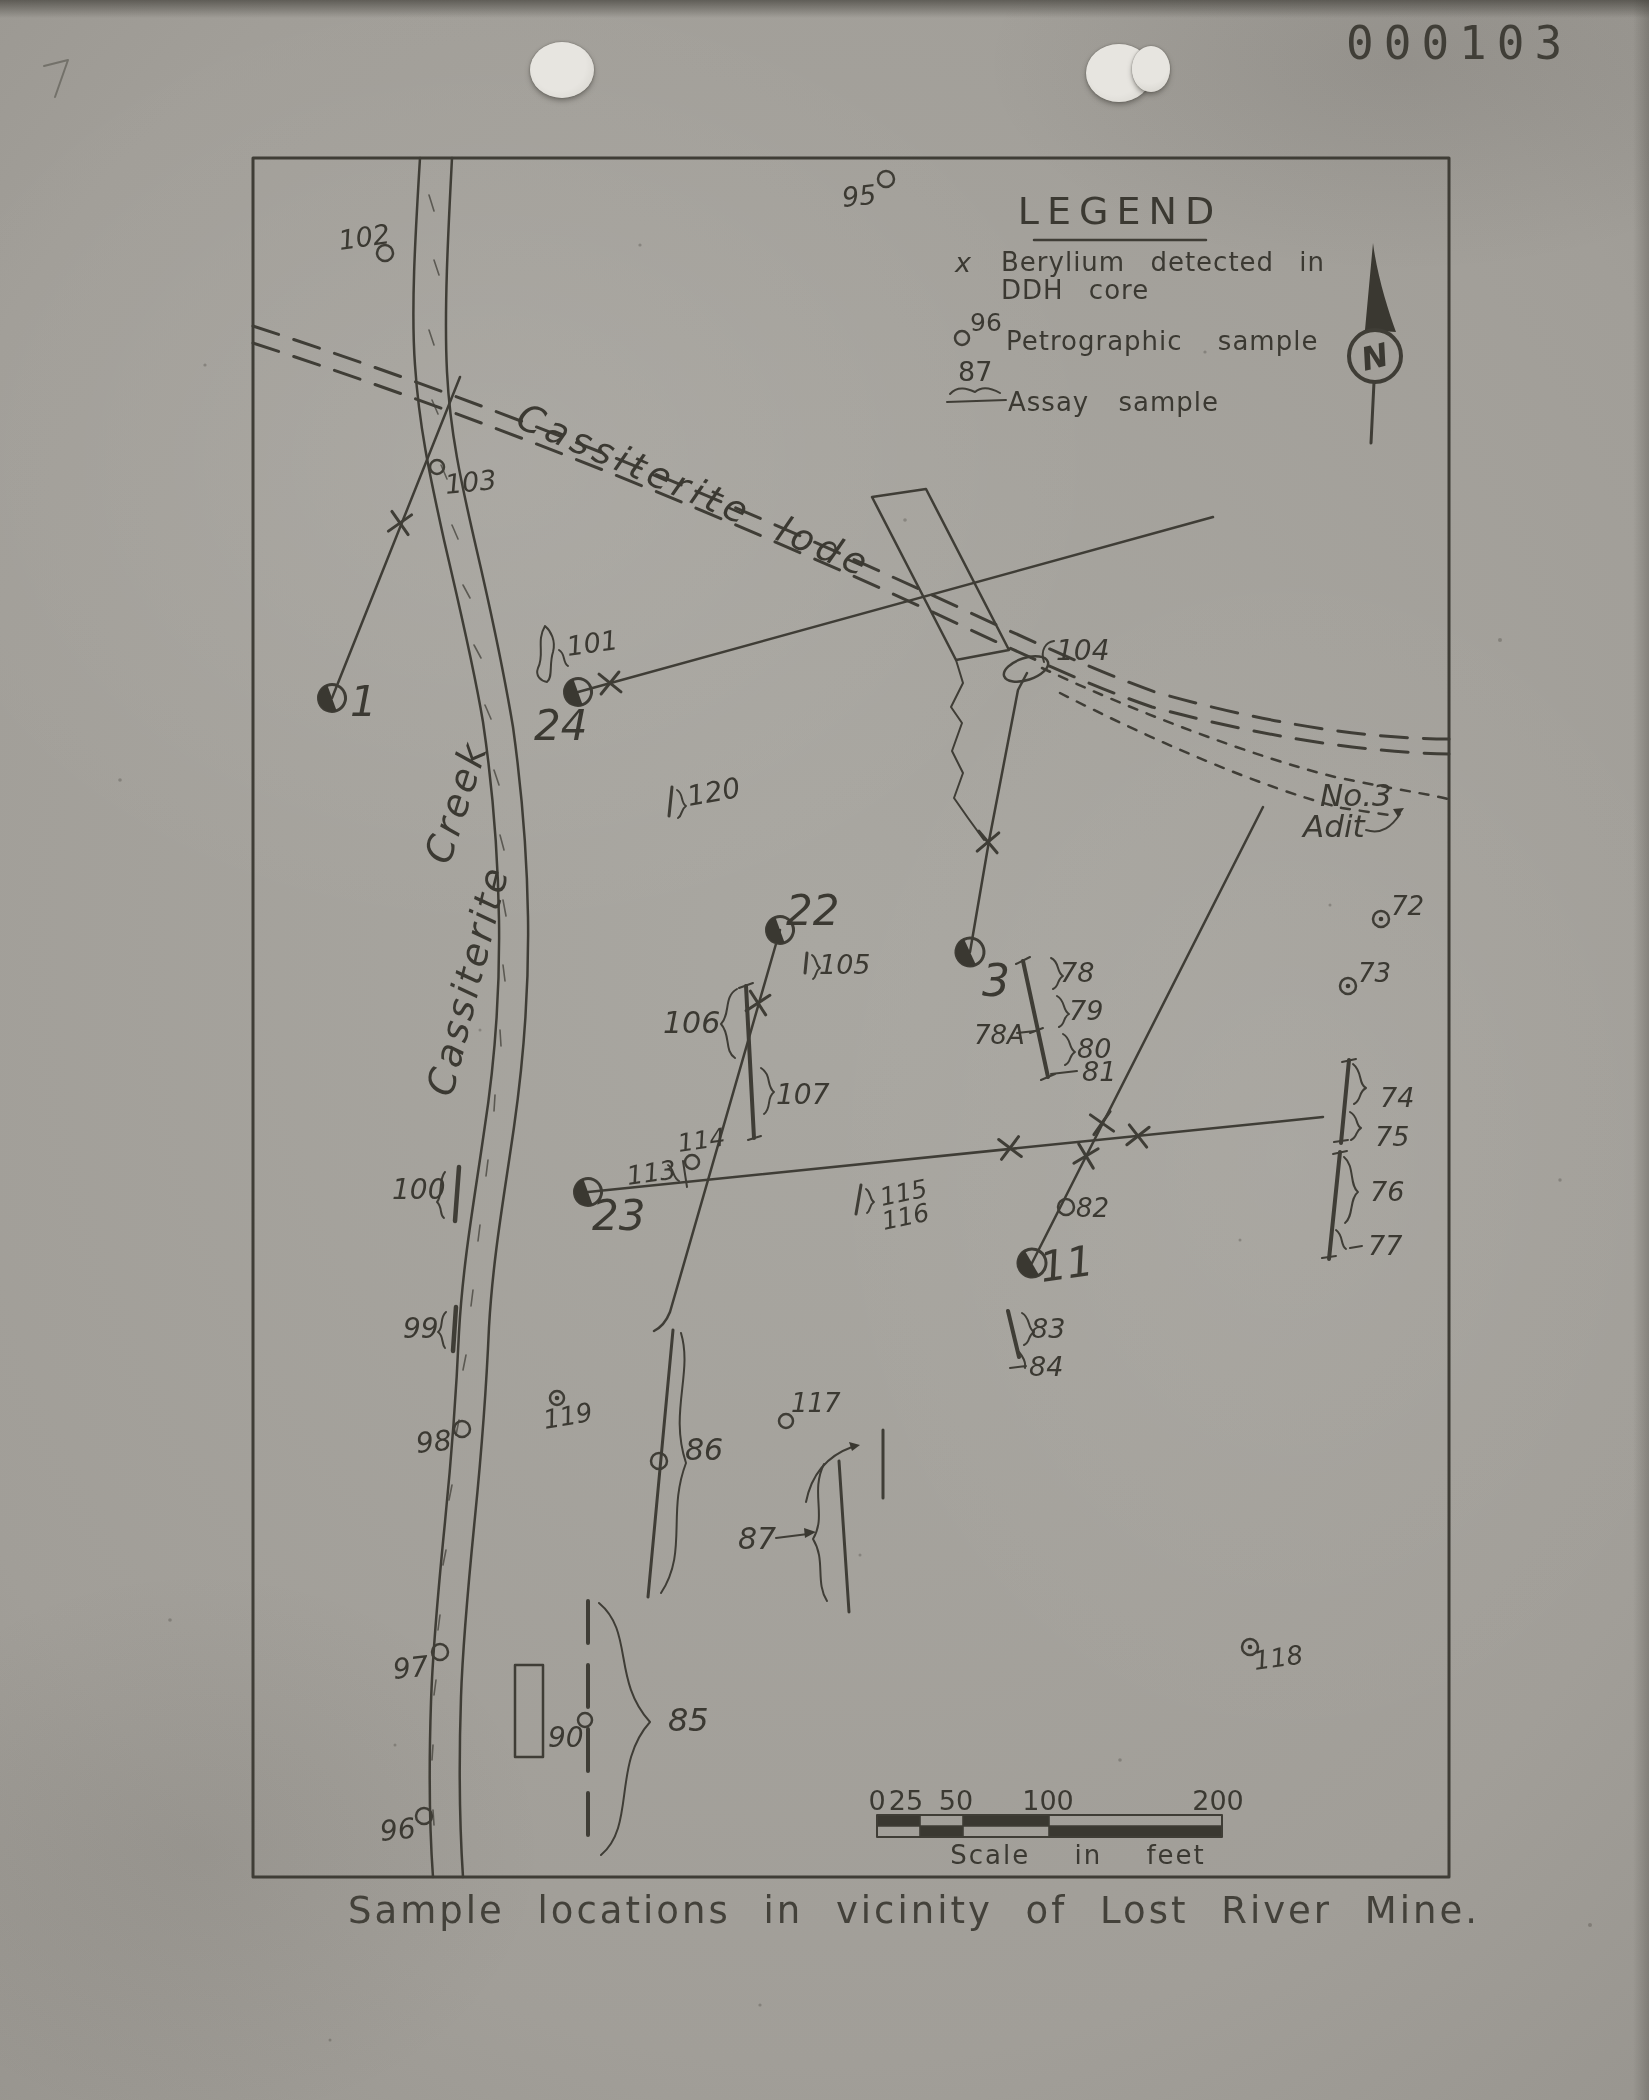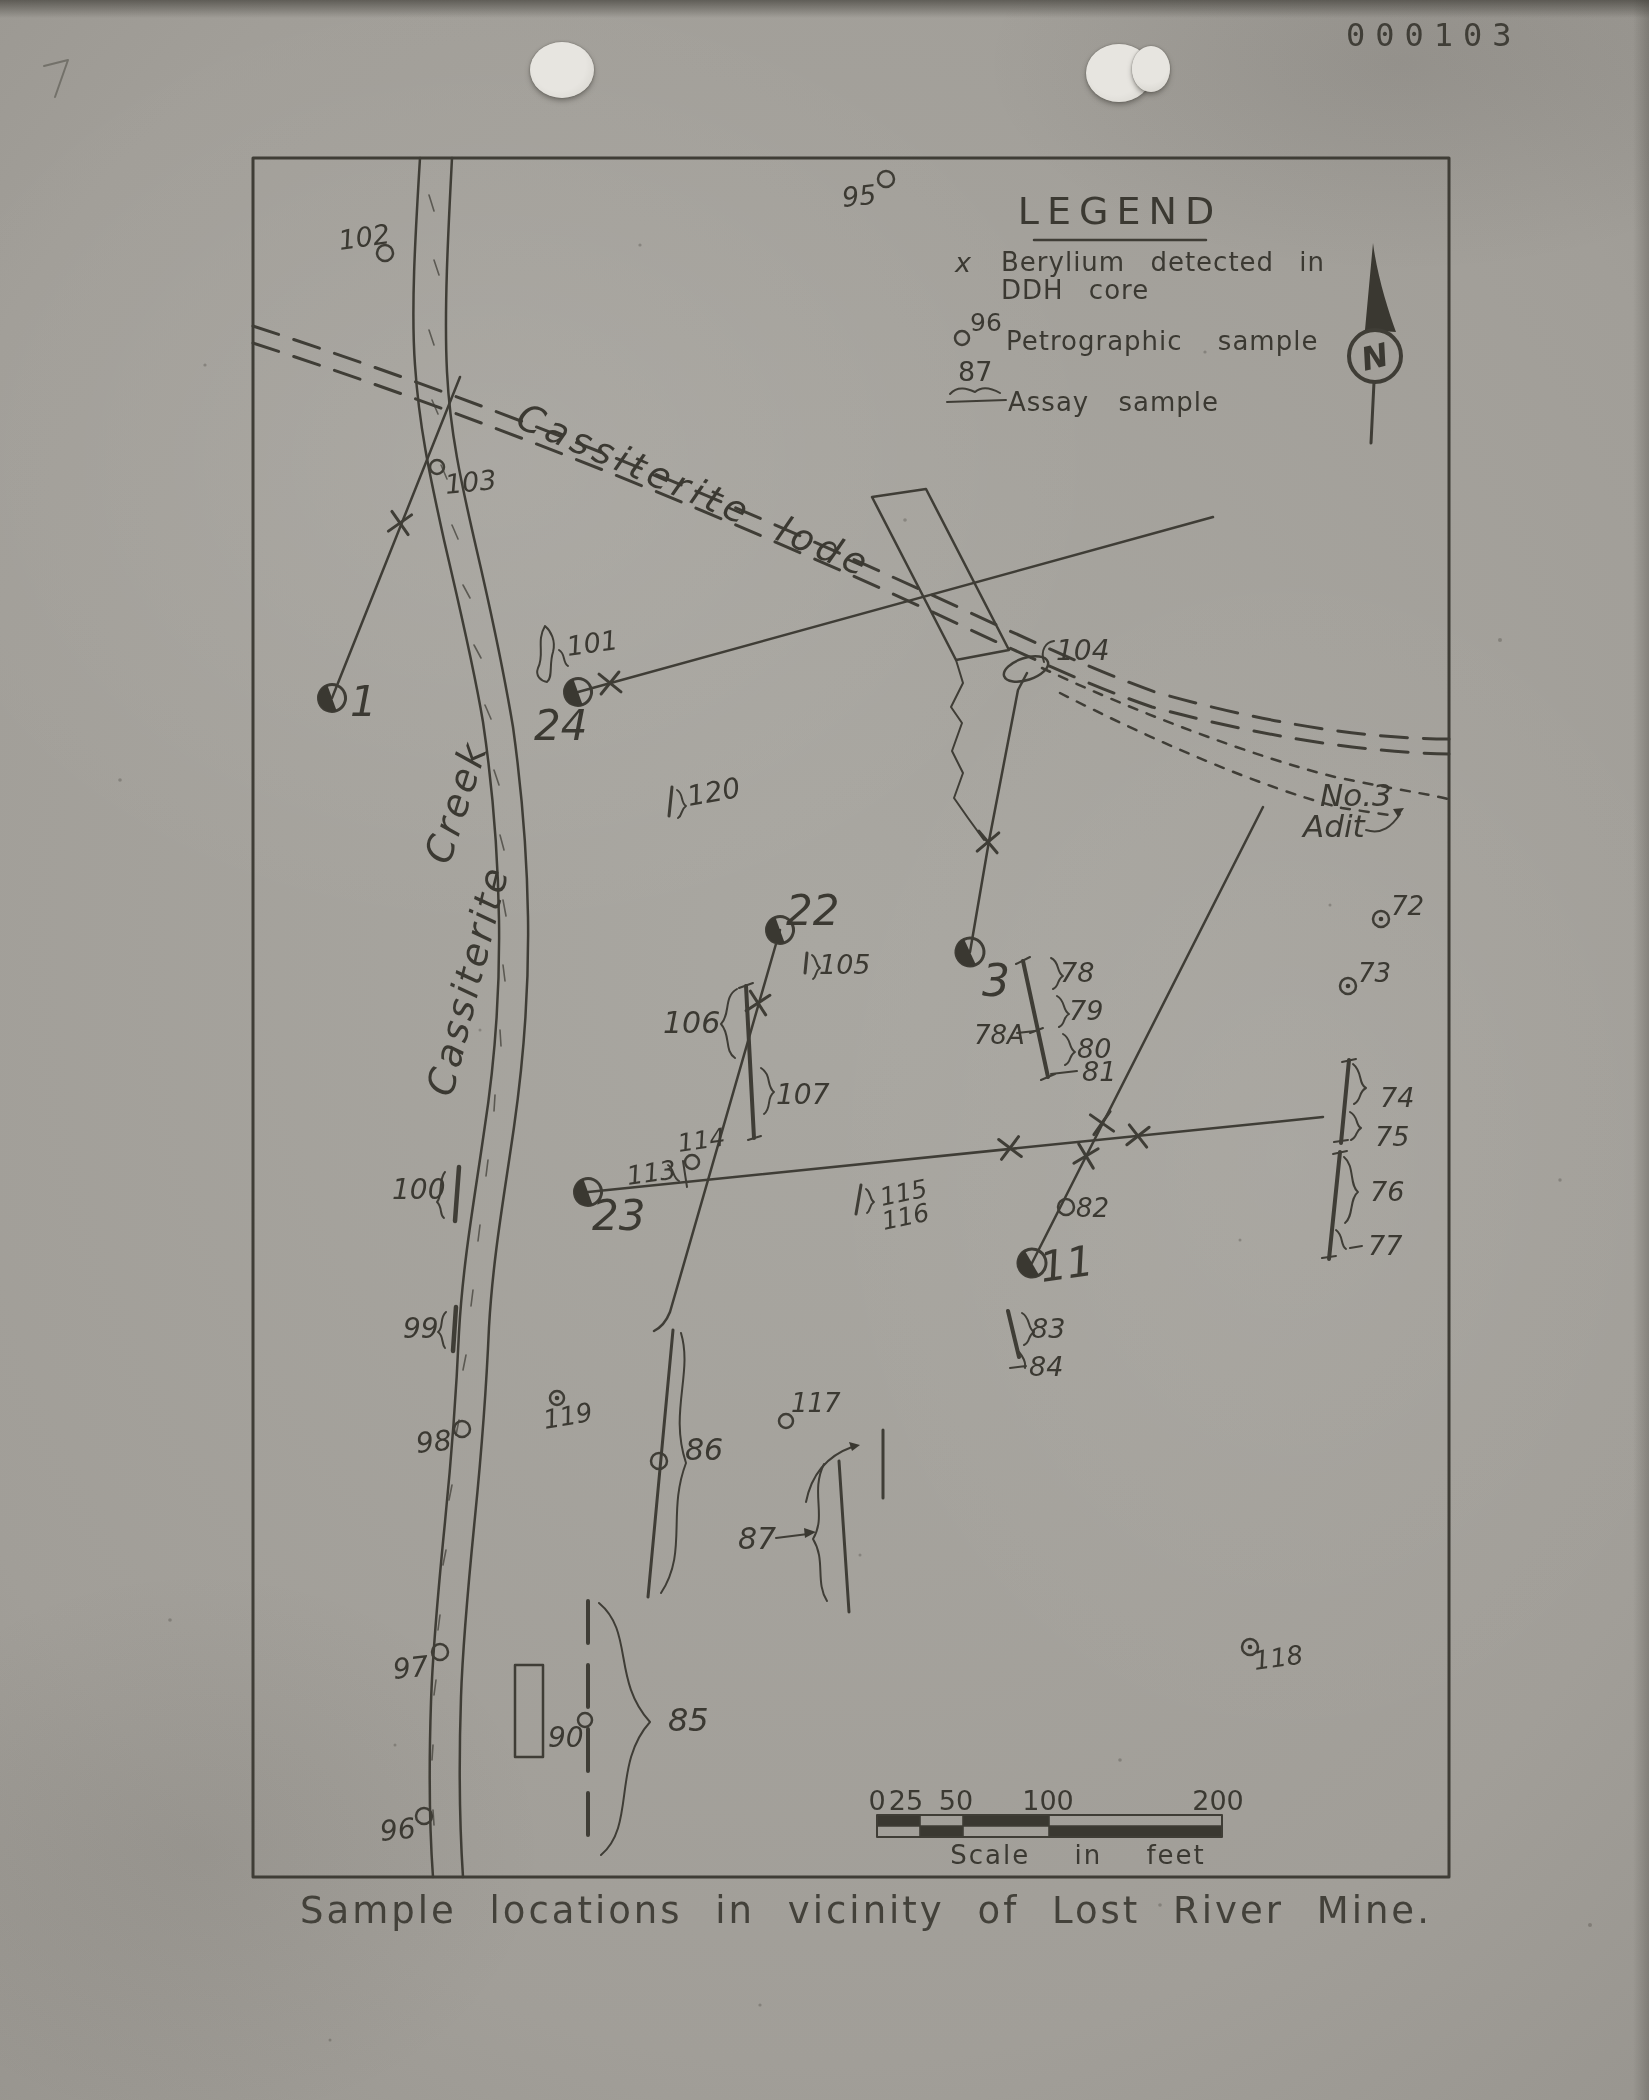--- a/index.html
+++ b/index.html
@@ -9,22 +9,22 @@
       radial-gradient(900px 700px at 30% 22%, rgba(255,255,255,.07), transparent 70%),
       radial-gradient(700px 900px at 78% 55%, rgba(255,255,255,.05), transparent 70%),
       radial-gradient(500px 400px at 12% 88%, rgba(40,38,34,.08), transparent 70%),
       radial-gradient(600px 300px at 85% 3%, rgba(30,28,26,.10), transparent 70%),
       radial-gradient(1400px 1600px at 50% 45%, #a9a7a1 0%, #a19e98 70%, #96938d 100%);}
   .edge-top{position:absolute;top:0;left:0;right:0;height:18px;
     background:linear-gradient(rgba(60,58,52,.65), rgba(60,58,52,0));}
   .edge-right{position:absolute;top:0;right:0;bottom:0;width:16px;
     background:linear-gradient(90deg, rgba(60,58,52,0), rgba(60,58,52,.28));}
   .stamp{position:absolute;left:1346px;top:16px;font-family:"DejaVu Sans Mono",monospace;
-    font-size:32px;letter-spacing:10px;color:#393730;opacity:.92;}
-  .caption{position:absolute;left:300px;top:1889px;width:1180px;text-align:left;
+    font-size:46px;letter-spacing:10px;color:#393730;opacity:.92;}
+  .caption{position:absolute;left:300px;top:1889px;width:1180px;text-align:right;
     font-size:37px;letter-spacing:3px;word-spacing:18px;color:#43413a;}
   .hole{position:absolute;border-radius:50%;
     background:radial-gradient(circle at 45% 40%, #e7e5e0 55%, #d2d0ca 100%);
     box-shadow:0 3px 5px rgba(70,68,62,.5), 0 0 2px rgba(70,68,62,.6);}
   svg.map{position:absolute;left:0;top:0;}
   .ink{stroke:#3f3d36;fill:none;stroke-linecap:round;stroke-linejoin:round;}
   .w16{stroke-width:1.6}.w2{stroke-width:2}.w25{stroke-width:2.5}
   .w3{stroke-width:3}.w4{stroke-width:4}.w45{stroke-width:4.5}
   .fillink{fill:#3a3831;stroke:none;}
   .dashL{stroke-dasharray:27 16;}

